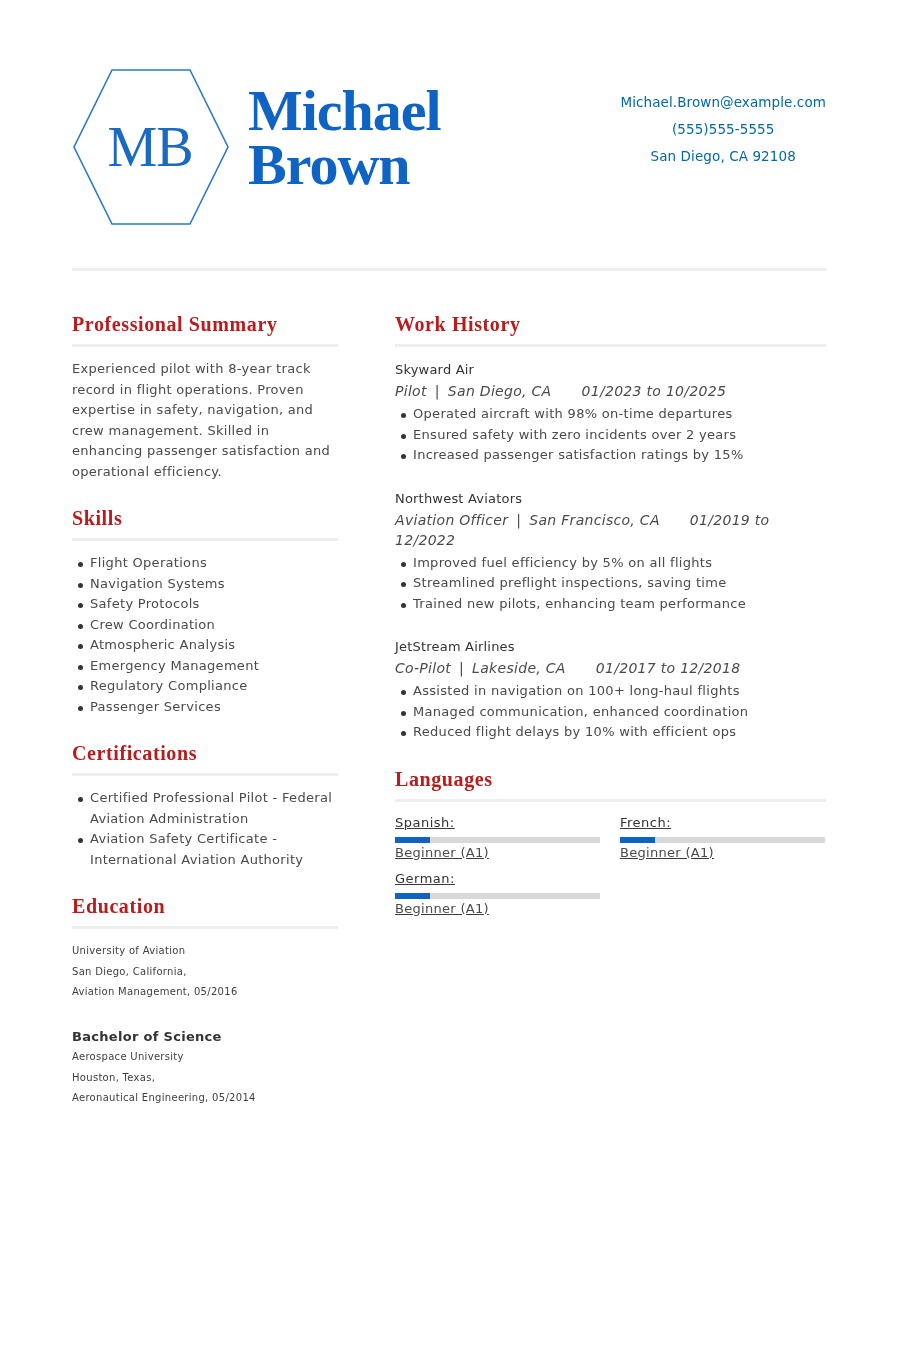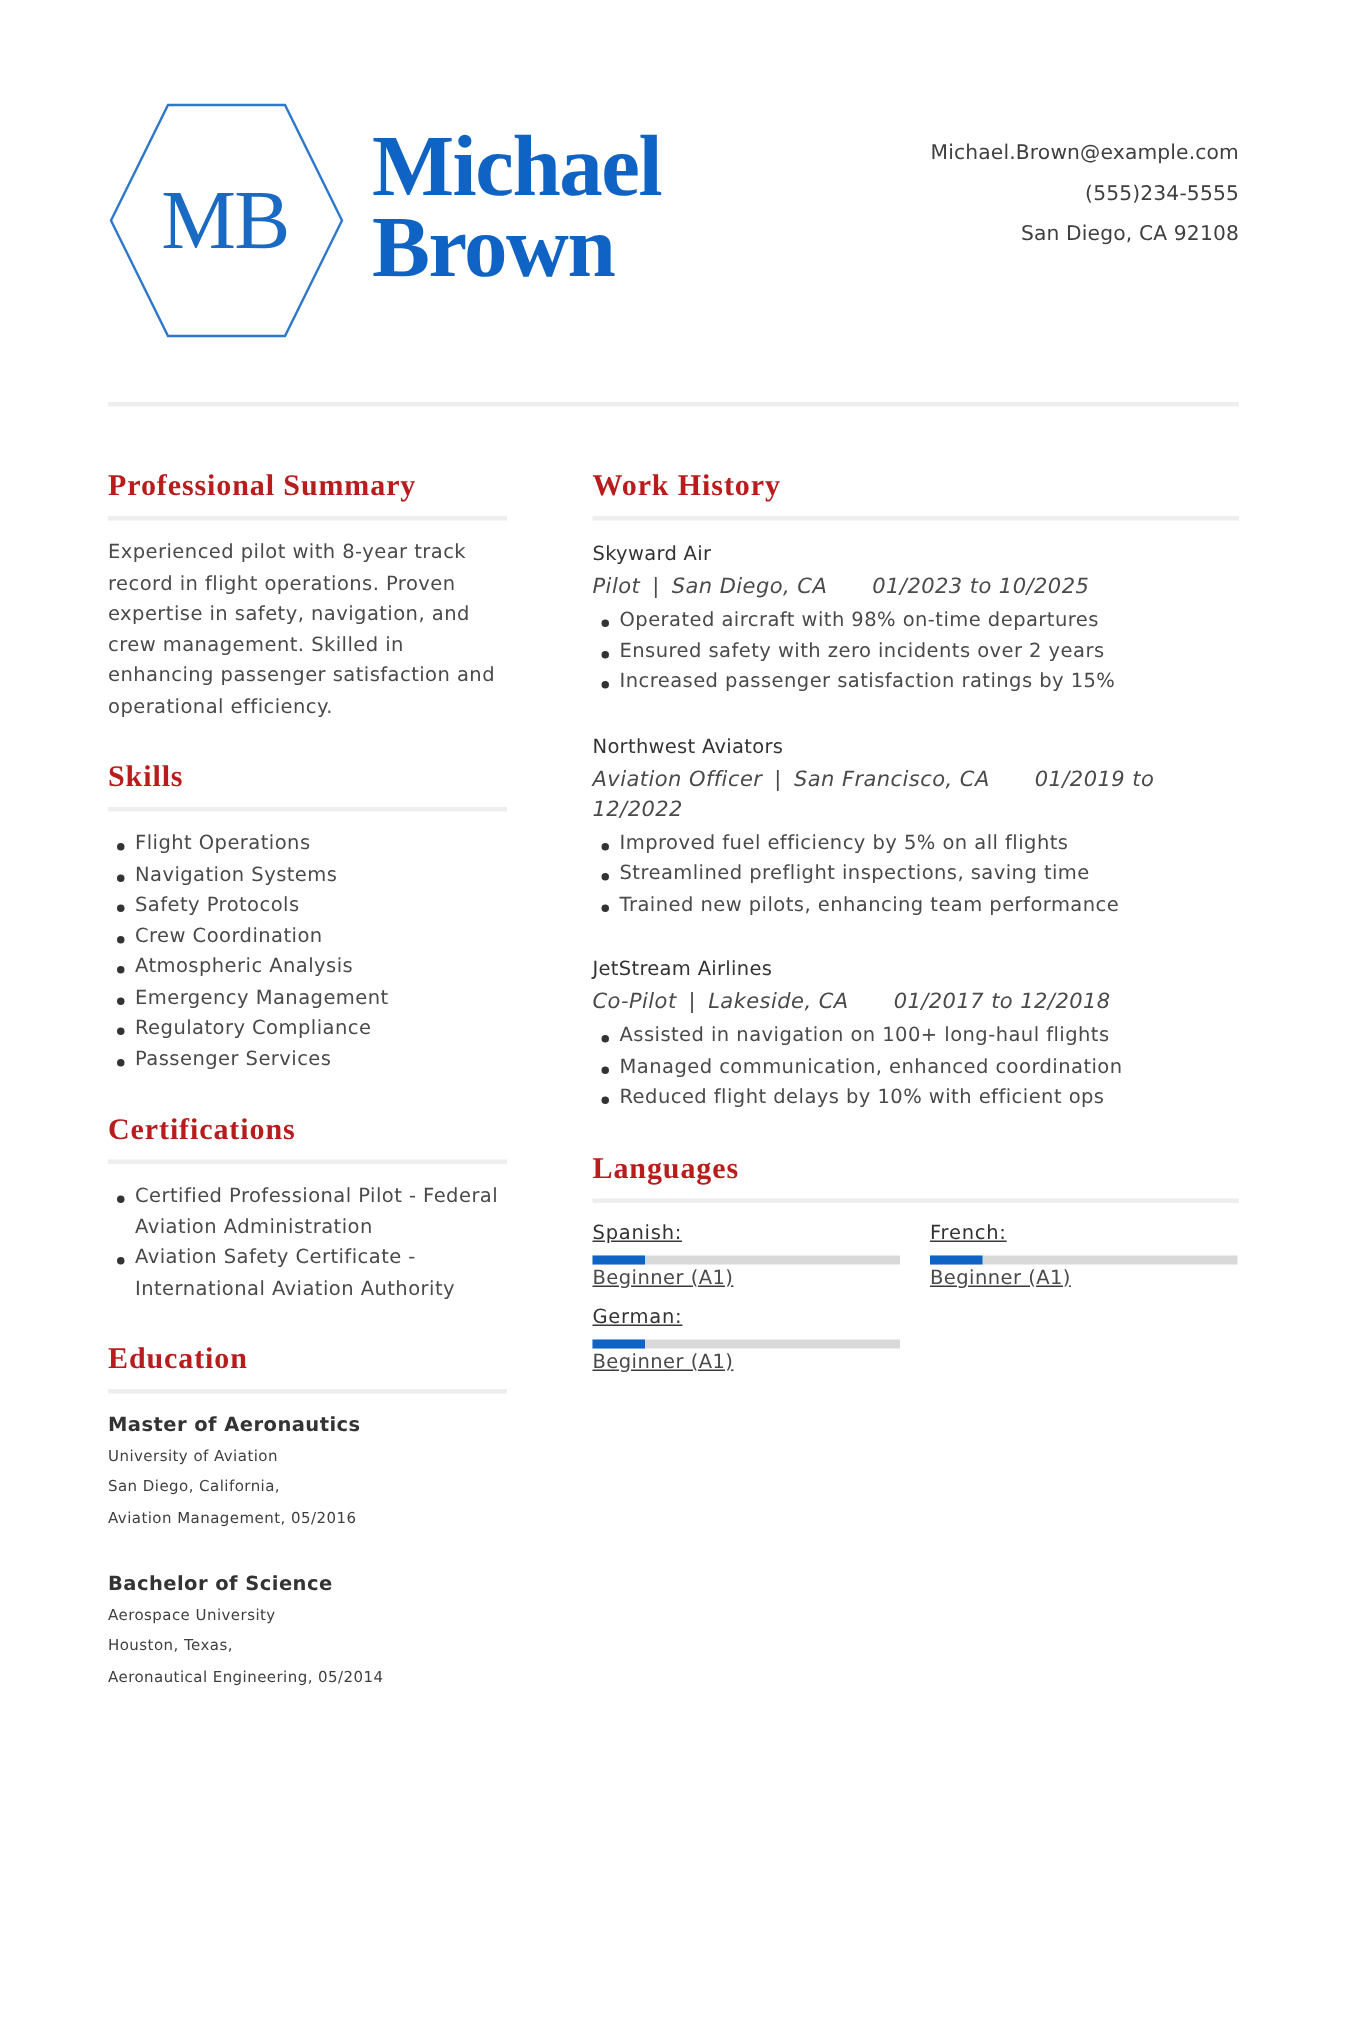--- a/index.html
+++ b/index.html
@@ -9,22 +9,22 @@
 
   
   .monogram { position: absolute; left: 72px; top: 68px; width: 160px; height: 158px; }
   .monogram svg { position: absolute; left: 0; top: 0; }
   .monogram-text { position: absolute; left: 0; top: 0; width: 156px; height: 158px;
                    display: flex; align-items: center; justify-content: center;
                    font-size: 56px; color: #1a6ac4; letter-spacing: -1px; }
   .name { position: absolute; left: 248px; top: 84px; font-size: 58px; line-height: 54px;
           font-weight: bold; color: #0f63c4; letter-spacing: -1px; }
   .name span { display: block; }
-  .contact { position: absolute; right: 74px; top: 89px; text-align: right;
-             font-size: 13.5px; line-height: 27px; color: #404040; }
+  .contact { position: absolute; right: 74px; top: 89px; text-align: center;
+             font-size: 13.5px; line-height: 27px; color: #0369a1; }
   .contact div { letter-spacing: 0.1px; }
   .header-rule { position: absolute; left: 72px; top: 268px; width: 754px; height: 3px; background: #eeeeee; }
 
   
   .col-left { position: absolute; left: 72px; top: 310px; width: 266px; }
   .col-right { position: absolute; left: 395px; top: 310px; width: 431px; }
 
   .section { margin-bottom: 22px; }
   .section-title { font-size: 20px; font-weight: bold; color: #b91c1c; letter-spacing: 0.6px;
                    margin: 0 0 6px 0; line-height: 28px; }
@@ -64,21 +64,21 @@
   <div class="monogram-text serif">MB</div>
 </div>
 
 <div class="name serif">
   <span>Michael</span>
   <span>Brown</span>
 </div>
 
 <div class="contact">
   <div>Michael.Brown@example.com</div>
-  <div>(555)234-5555</div>
+  <div>(555)555-5555</div>
   <div>San Diego, CA 92108</div>
 </div>
 
 <div class="header-rule"></div>
 
 <div class="col-left">
 
   <div class="section">
     <h2 class="section-title serif">Professional Summary</h2>
     <div class="section-rule"></div>
@@ -106,21 +106,20 @@
     <ul class="bullets">
       <li>Certified Professional Pilot - Federal Aviation Administration</li>
       <li>Aviation Safety Certificate - International Aviation Authority</li>
     </ul>
   </div>
 
   <div class="section">
     <h2 class="section-title serif">Education</h2>
     <div class="section-rule"></div>
     <div class="edu-item">
-      <div class="edu-degree">Master of Aeronautics</div>
       <div class="edu-line">University of Aviation</div>
       <div class="edu-line">San Diego, California,</div>
       <div class="edu-line">Aviation Management, 05/2016</div>
     </div>
     <div class="edu-item">
       <div class="edu-degree">Bachelor of Science</div>
       <div class="edu-line">Aerospace University</div>
       <div class="edu-line">Houston, Texas,</div>
       <div class="edu-line">Aeronautical Engineering, 05/2014</div>
     </div>

